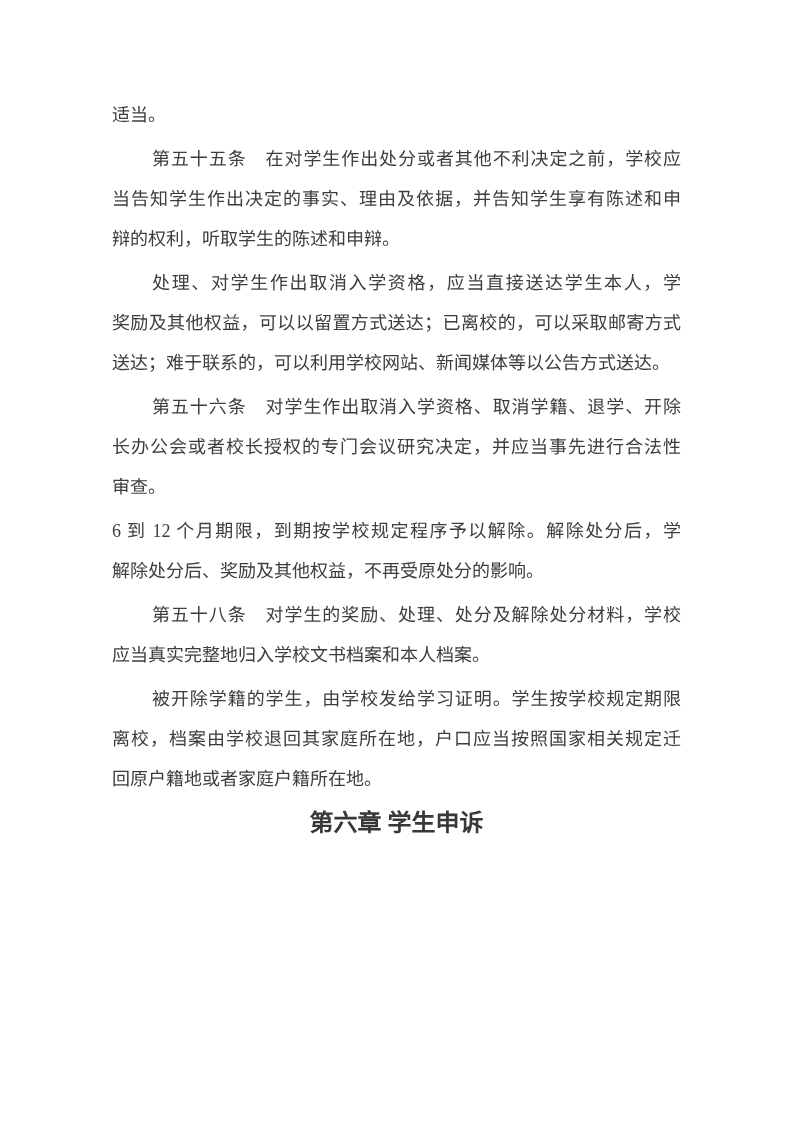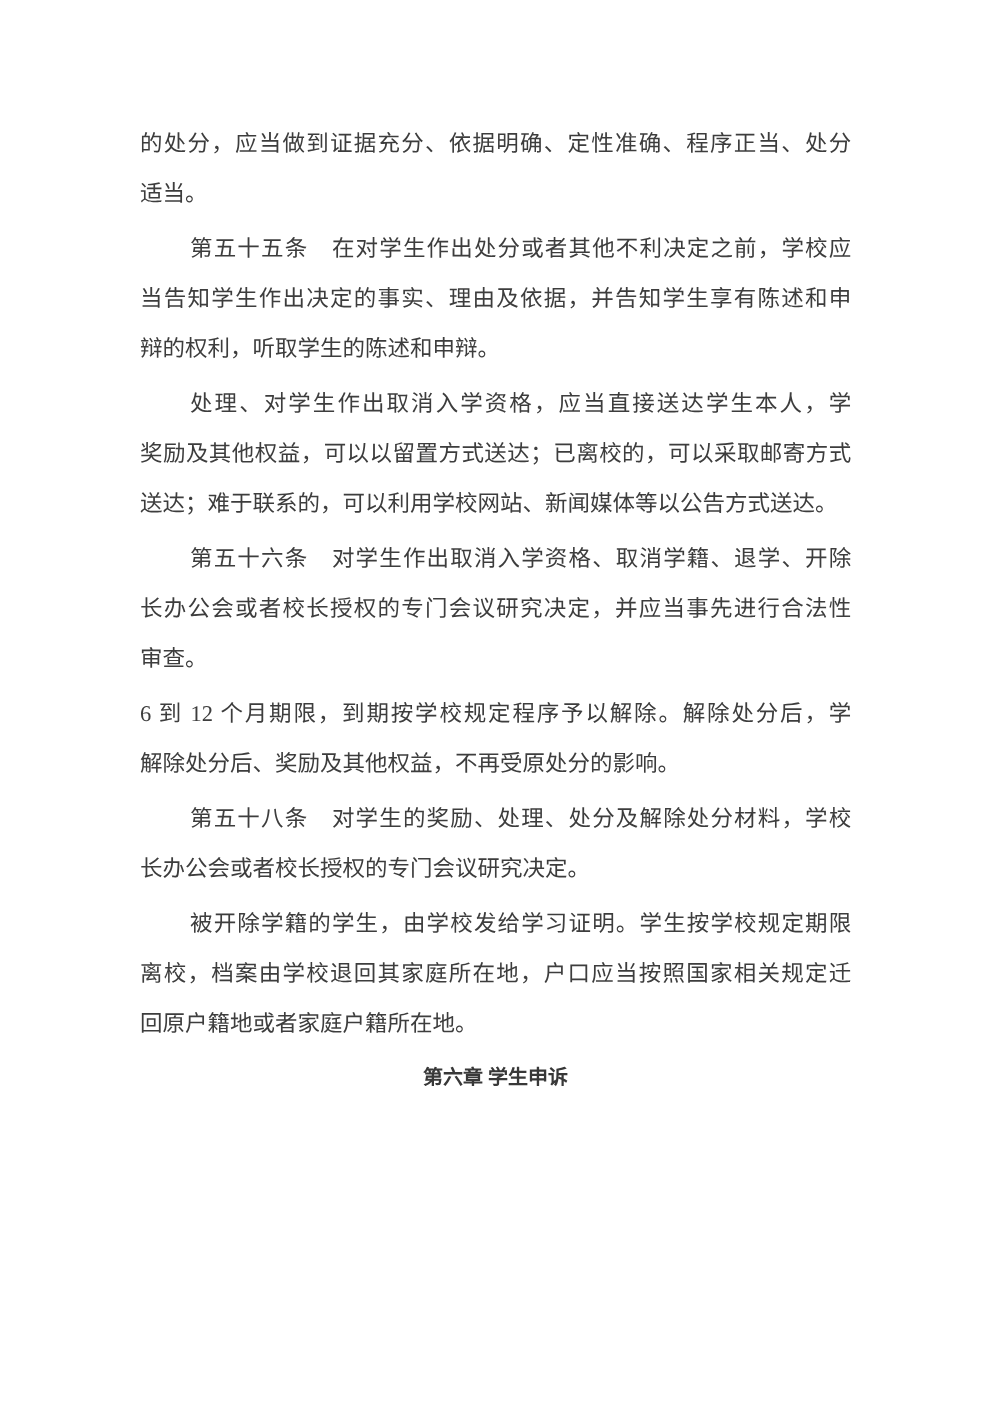--- a/index.html
+++ b/index.html
@@ -36,35 +36,34 @@
   }
   .line.last {
     text-align-last: left;
   }
   .line.indent {
     padding-left: 40px;
   }
   .chapter-heading {
     margin: 0;
     padding: 0;
-    font-size: 16px;
+    font-size: 24px;
     line-height: 40px;
     font-weight: 700;
     text-align: center;
     color: #383838;
     font-family: inherit;
   }
 </style>
 </head>
 <body>
 
 <div class="page">
   <main class="doc-body">
     <div class="para">
-        <div class="line">的处分，应当做到证据充分、依据明确、定性准确、程序正当、处分</div>
         <div class="line last">适当。</div>
       </div>
       <div class="para">
         <div class="line indent">第五十五条　在对学生作出处分或者其他不利决定之前，学校应</div>
         <div class="line">当告知学生作出决定的事实、理由及依据，并告知学生享有陈述和申</div>
         <div class="line last">辩的权利，听取学生的陈述和申辩。</div>
       </div>
       <div class="para">
         <div class="line indent">处理、对学生作出取消入学资格，应当直接送达学生本人，学</div>
         <div class="line">奖励及其他权益，可以以留置方式送达；已离校的，可以采取邮寄方式</div>
@@ -74,21 +73,21 @@
         <div class="line indent">第五十六条　对学生作出取消入学资格、取消学籍、退学、开除</div>
         <div class="line">长办公会或者校长授权的专门会议研究决定，并应当事先进行合法性</div>
         <div class="line last">审查。</div>
       </div>
       <div class="para">
         <div class="line">6 到 12 个月期限，到期按学校规定程序予以解除。解除处分后，学</div>
         <div class="line last">解除处分后、奖励及其他权益，不再受原处分的影响。</div>
       </div>
       <div class="para">
         <div class="line indent">第五十八条　对学生的奖励、处理、处分及解除处分材料，学校</div>
-        <div class="line last">长办公会或者校长授权的专门会议研究决定。</div>
+        <div class="line last">应当真实完整地归入学校文书档案和本人档案。</div>
       </div>
       <div class="para">
         <div class="line indent">被开除学籍的学生，由学校发给学习证明。学生按学校规定期限</div>
         <div class="line">离校，档案由学校退回其家庭所在地，户口应当按照国家相关规定迁</div>
         <div class="line last">回原户籍地或者家庭户籍所在地。</div>
       </div>
       <h2 class="chapter-heading">第六章 学生申诉</h2>
   </main>
 </div>
 

